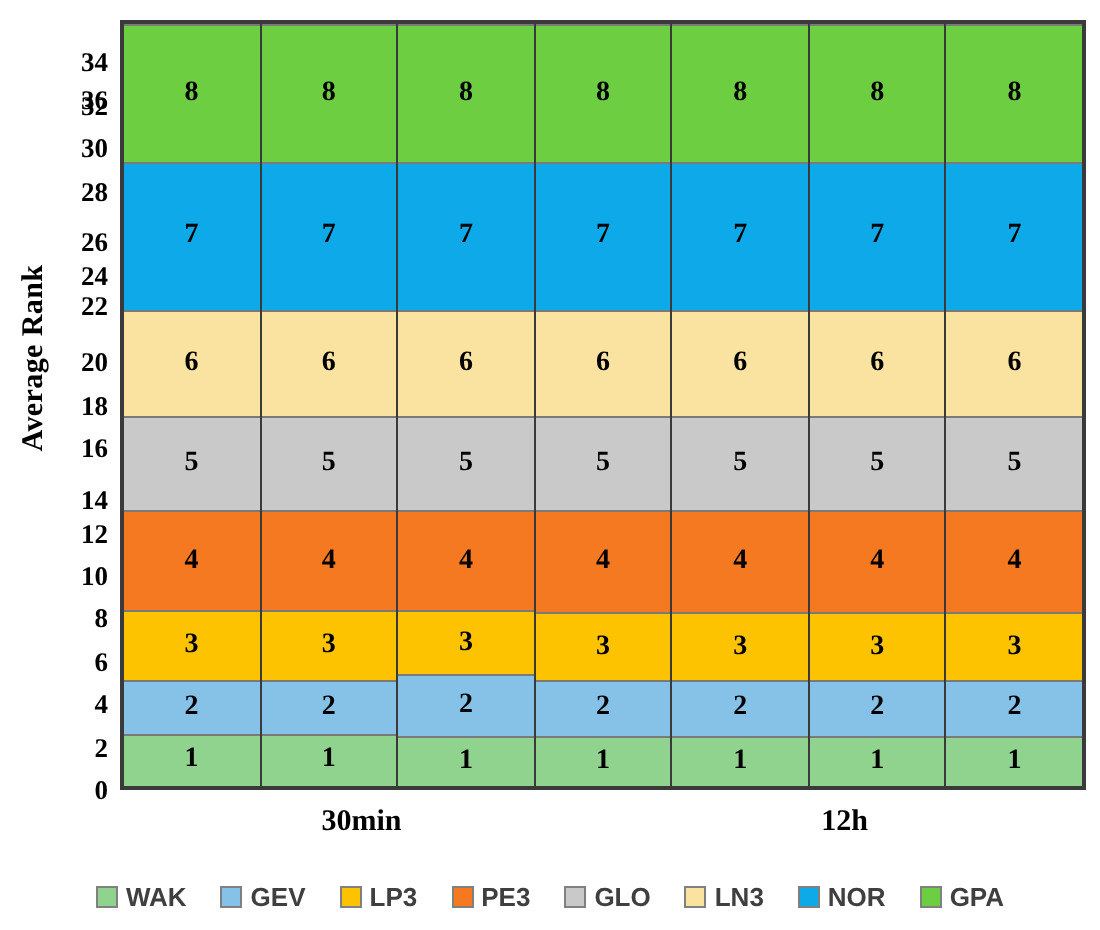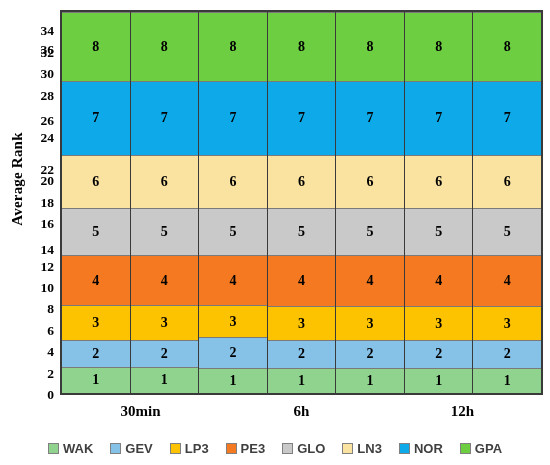--- a/index.html
+++ b/index.html
@@ -136,21 +136,21 @@
       <div class="y-tick" style="top: 363.611px;">2</div>
       <div class="y-tick" style="top: 342.222px;">4</div>
       <div class="y-tick" style="top: 320.833px;">6</div>
       <div class="y-tick" style="top: 299.444px;">8</div>
       <div class="y-tick" style="top: 278.056px;">10</div>
       <div class="y-tick" style="top: 256.667px;">12</div>
       <div class="y-tick" style="top: 240px;">14</div>
       <div class="y-tick" style="top: 213.889px;">16</div>
       <div class="y-tick" style="top: 192.5px;">18</div>
       <div class="y-tick" style="top: 171.111px; font-family: Liberation Serif, serif;">20</div>
-      <div class="y-tick" style="top: 160px; text-align: center;">22</div>
+      <div class="y-tick" style="top: 143px; text-align: center;">22</div>
       <div class="y-tick" style="top: 128.333px;">24</div>
       <div class="y-tick" style="top: 111px;">26</div>
       <div class="y-tick" style="top: 85.5556px;">28</div>
       <div class="y-tick" style="top: 64.1667px;">30</div>
       <div class="y-tick" style="top: 42.7778px;">32</div>
       <div class="y-tick" style="top: 21.3889px;">34</div>
       <div class="y-tick" style="top: 0px; margin-top: 40px;">36</div>
     </div>
 
   <div id="plot">
@@ -333,21 +333,20 @@
           <span class="seg-label">7</span>
         </div>
         <div class="seg" style="background: rgb(110, 206, 66); bottom: 81.9444%; height: 18.0556%;">
           <span class="seg-label">8</span>
         </div>
       </div>
     </div>
 
   <div id="x-labels">
       <div class="x-label">30min</div>
-      <div class="x-label">6h</div>
       <div class="x-label">12h</div>
     </div>
 
   <div id="legend">
       <div class="legend-item">
         <span class="legend-swatch" style="background: rgb(144, 211, 143);"></span>
         <span class="legend-text">WAK</span>
       </div>
       <div class="legend-item">
         <span class="legend-swatch" style="background: rgb(134, 193, 232);"></span>

